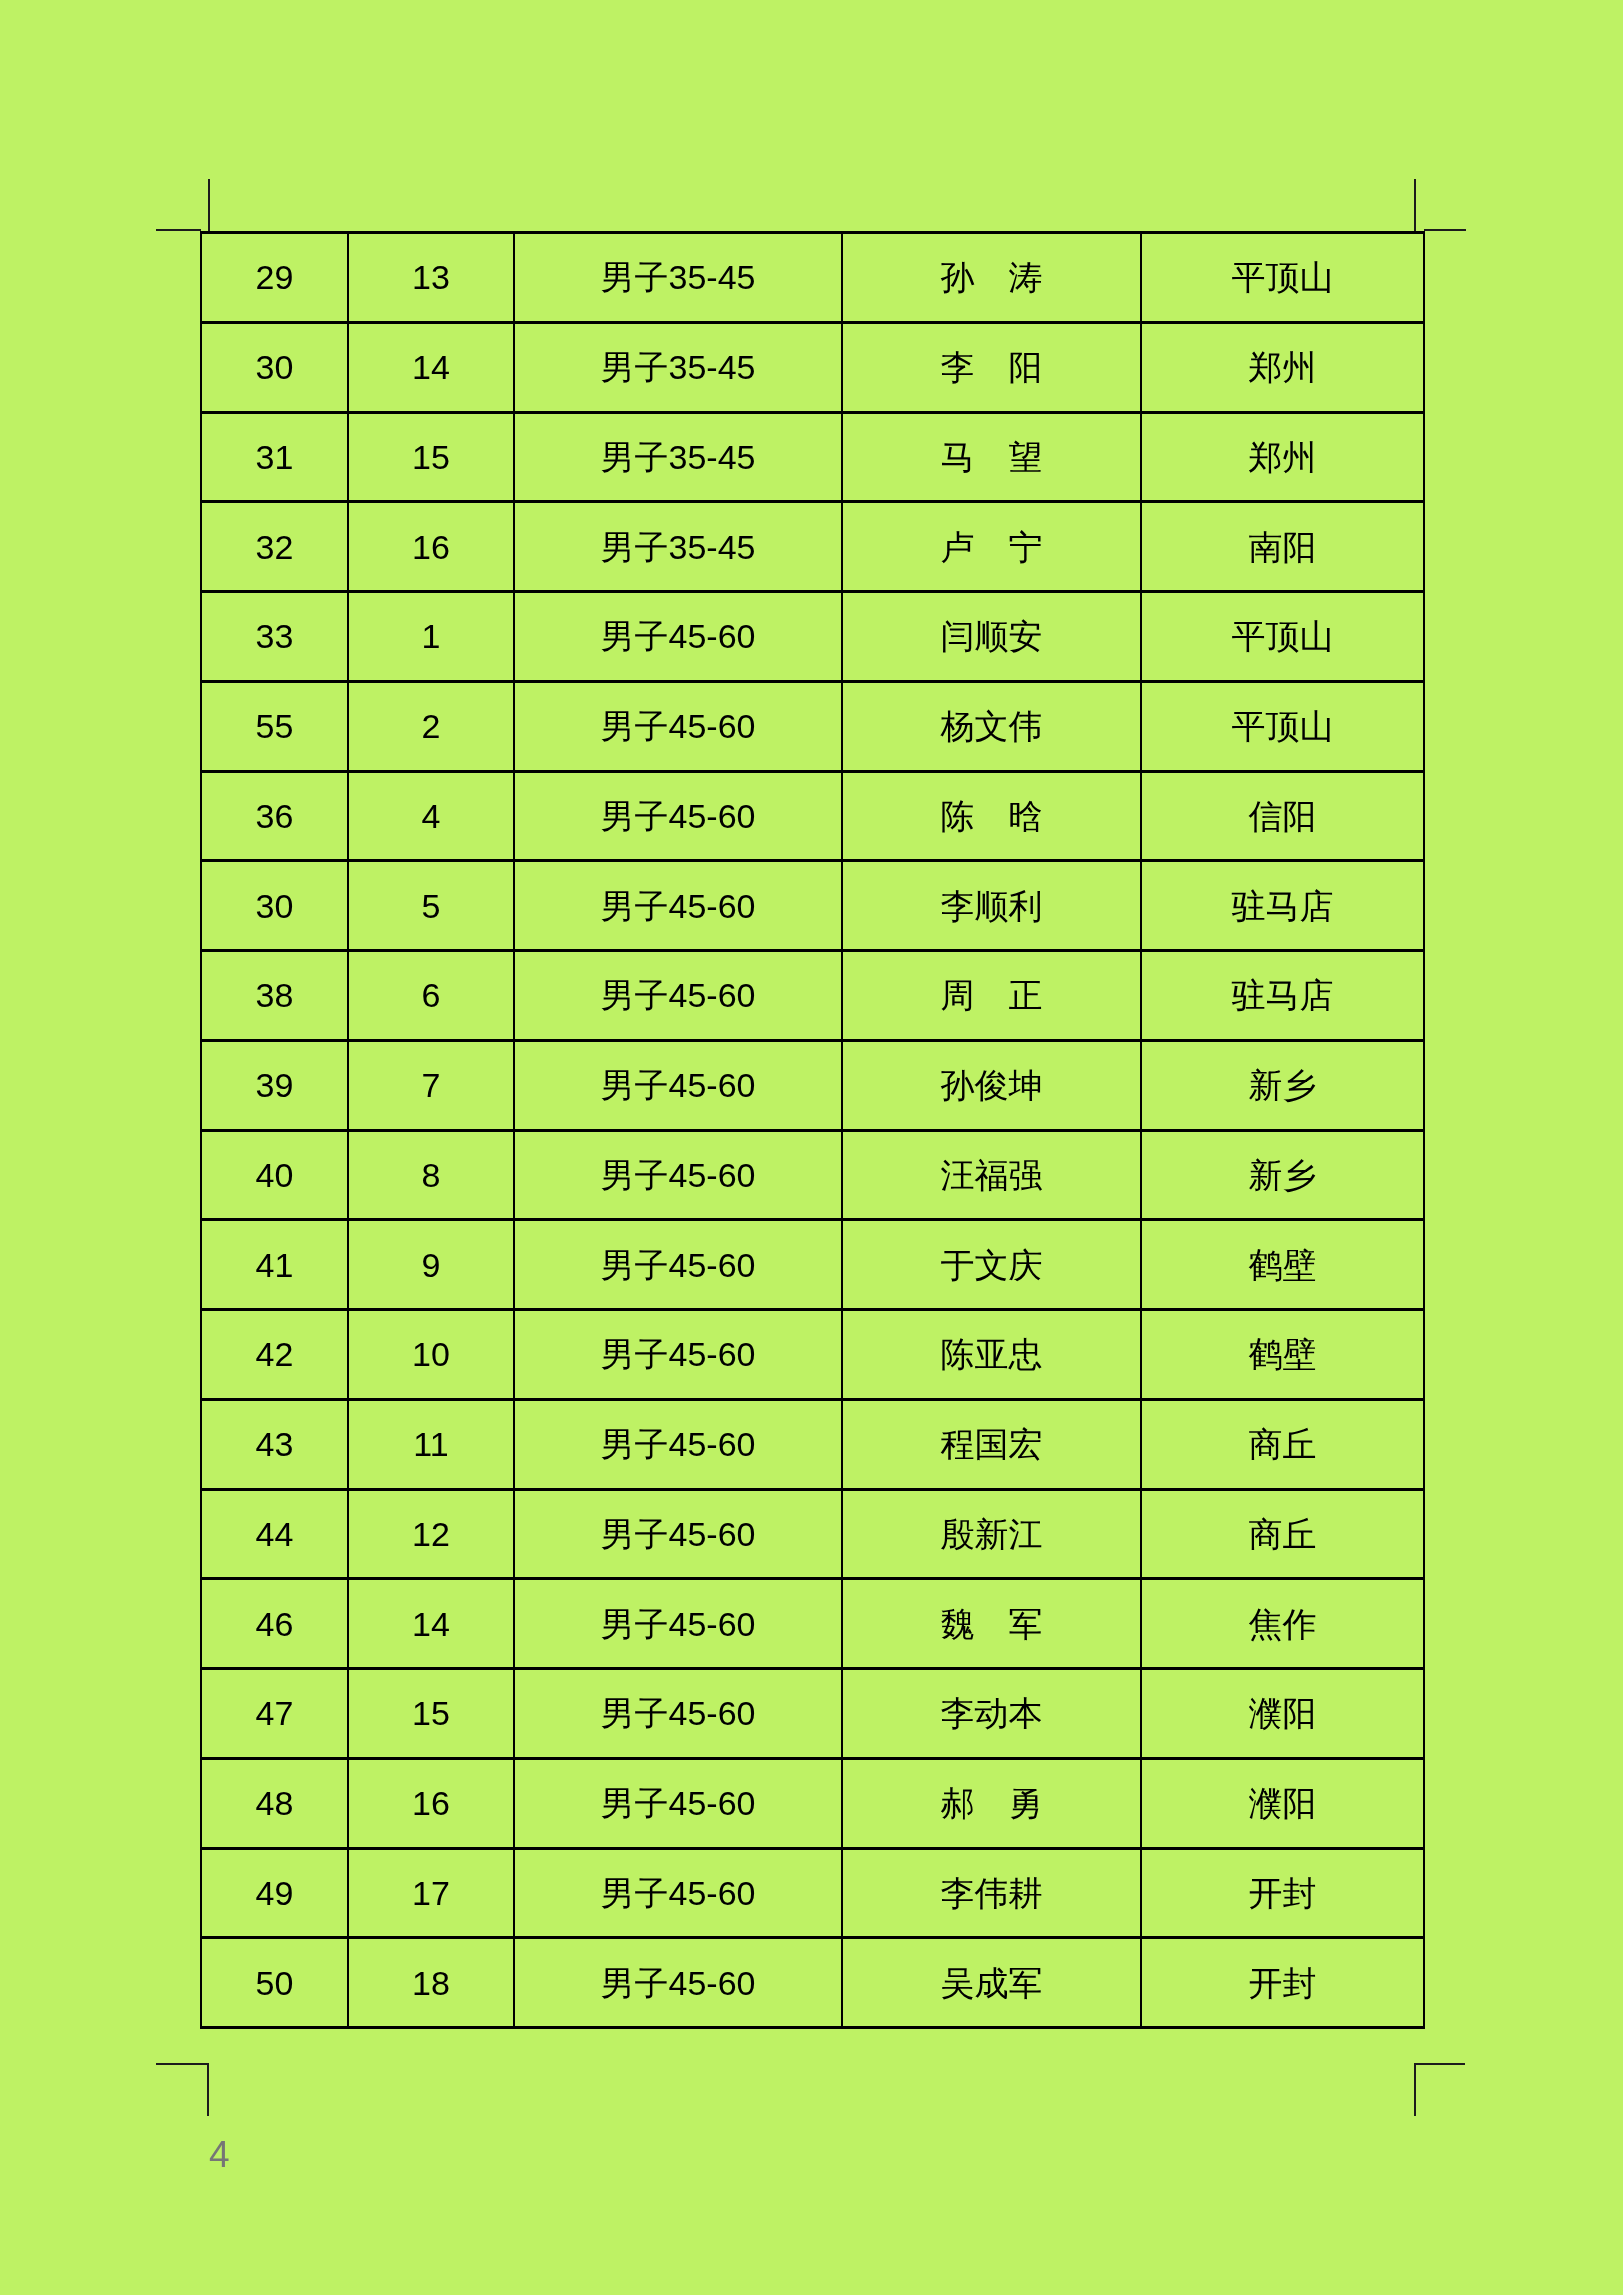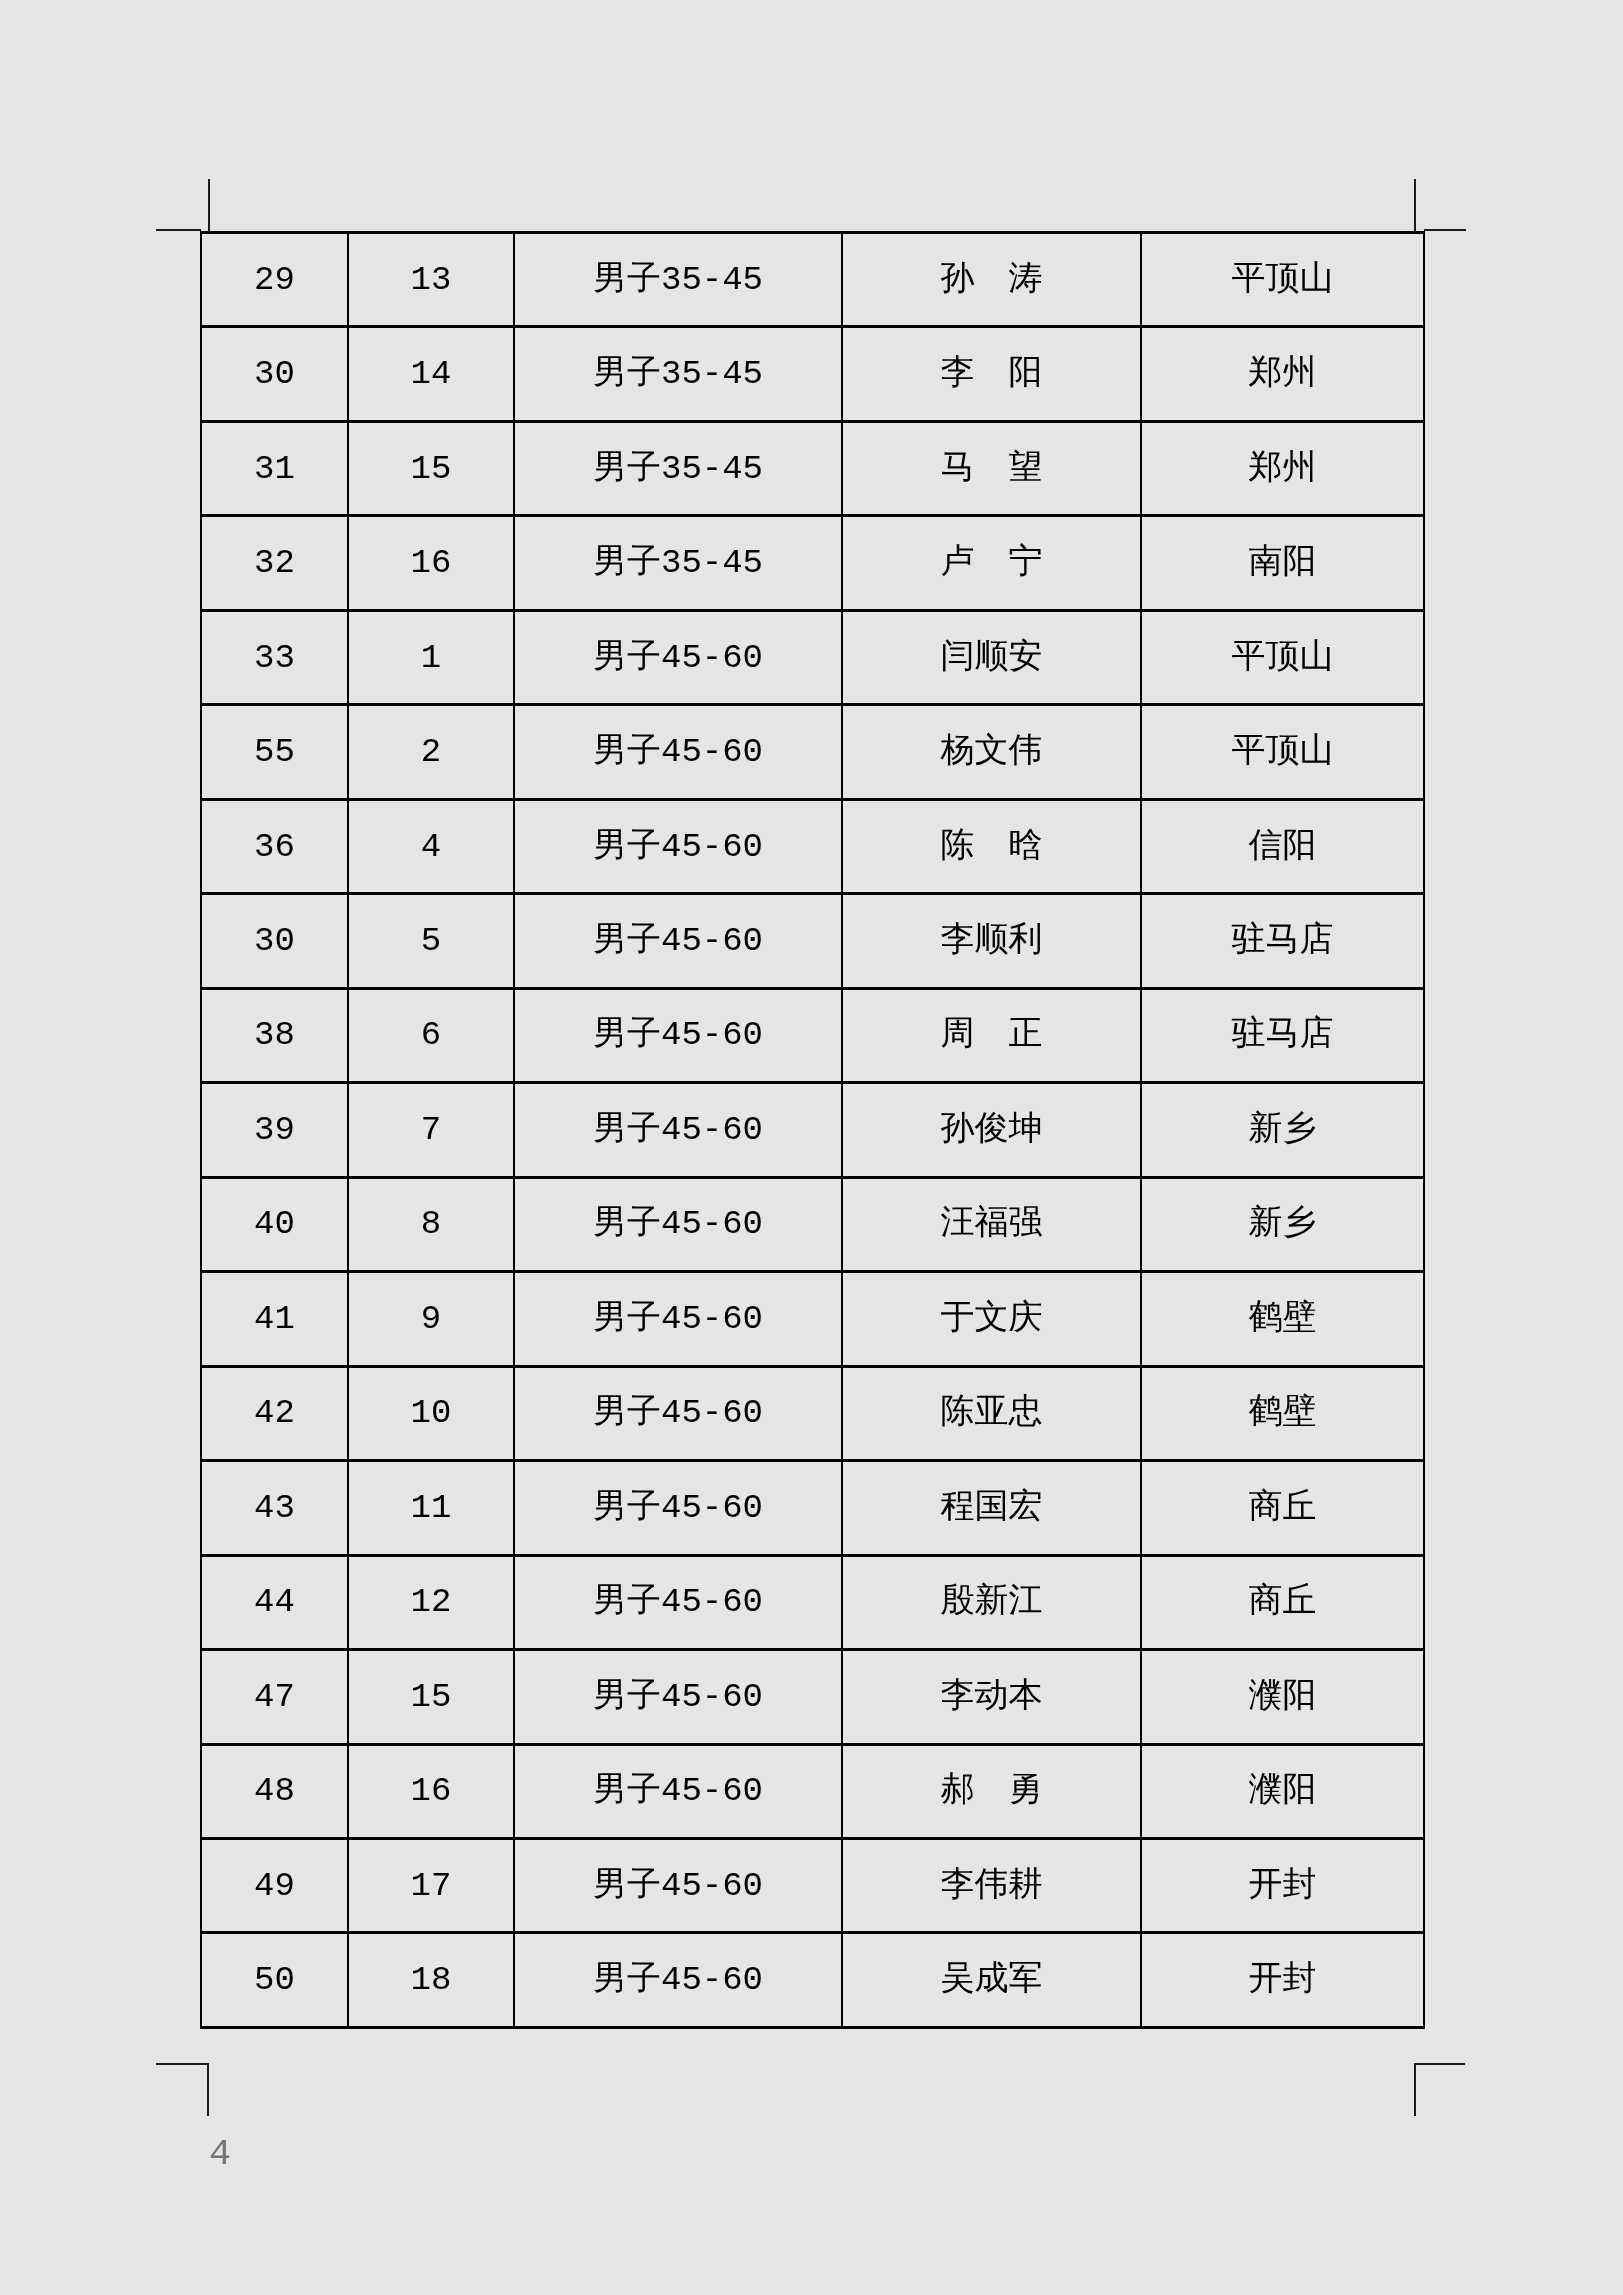--- a/index.html
+++ b/index.html
@@ -4,22 +4,22 @@
 <style>
   html, body {
     margin: 0;
     padding: 0;
     background: #ffffff;
   }
   .page {
     position: relative;
     width: 1623px;
     height: 2295px;
-    background: #e5e5e5;
-    font-family: Liberation Mono, monospace;
+    background: #bef264;
+    font-family: Liberation Sans, sans-serif;
     color: #000000;
     overflow: hidden;
   }
 
   
   .mark {
     position: absolute;
     background: #1c1c1c;
   }
   .tl-v { left: 208px; top: 179px; width: 2px;  height: 52px; }
@@ -193,20 +193,27 @@
           <td>商丘</td>
         </tr>
         <tr>
           <td>44</td>
           <td>12</td>
           <td>男子45-60</td>
           <td>殷新江</td>
           <td>商丘</td>
         </tr>
         <tr>
+          <td>46</td>
+          <td>14</td>
+          <td>男子45-60</td>
+          <td>魏　军</td>
+          <td>焦作</td>
+        </tr>
+        <tr>
           <td>47</td>
           <td>15</td>
           <td>男子45-60</td>
           <td>李动本</td>
           <td>濮阳</td>
         </tr>
         <tr>
           <td>48</td>
           <td>16</td>
           <td>男子45-60</td>

